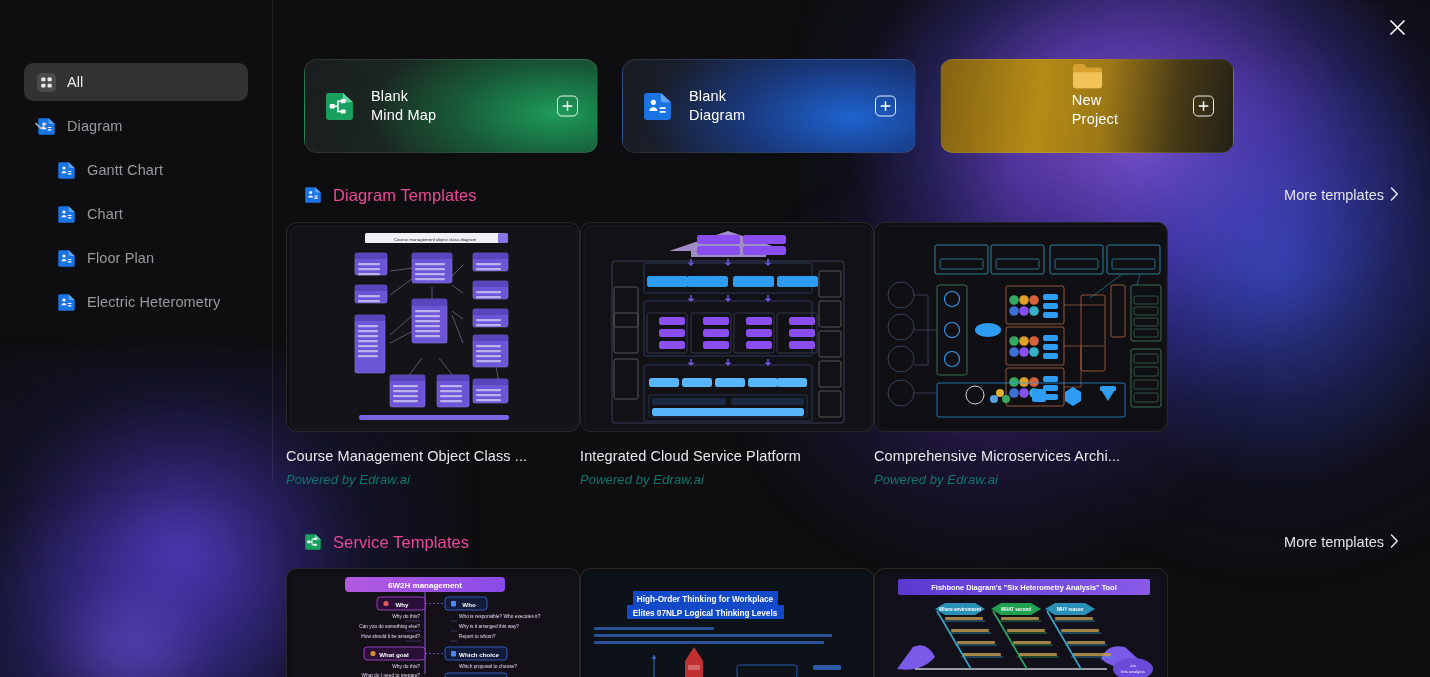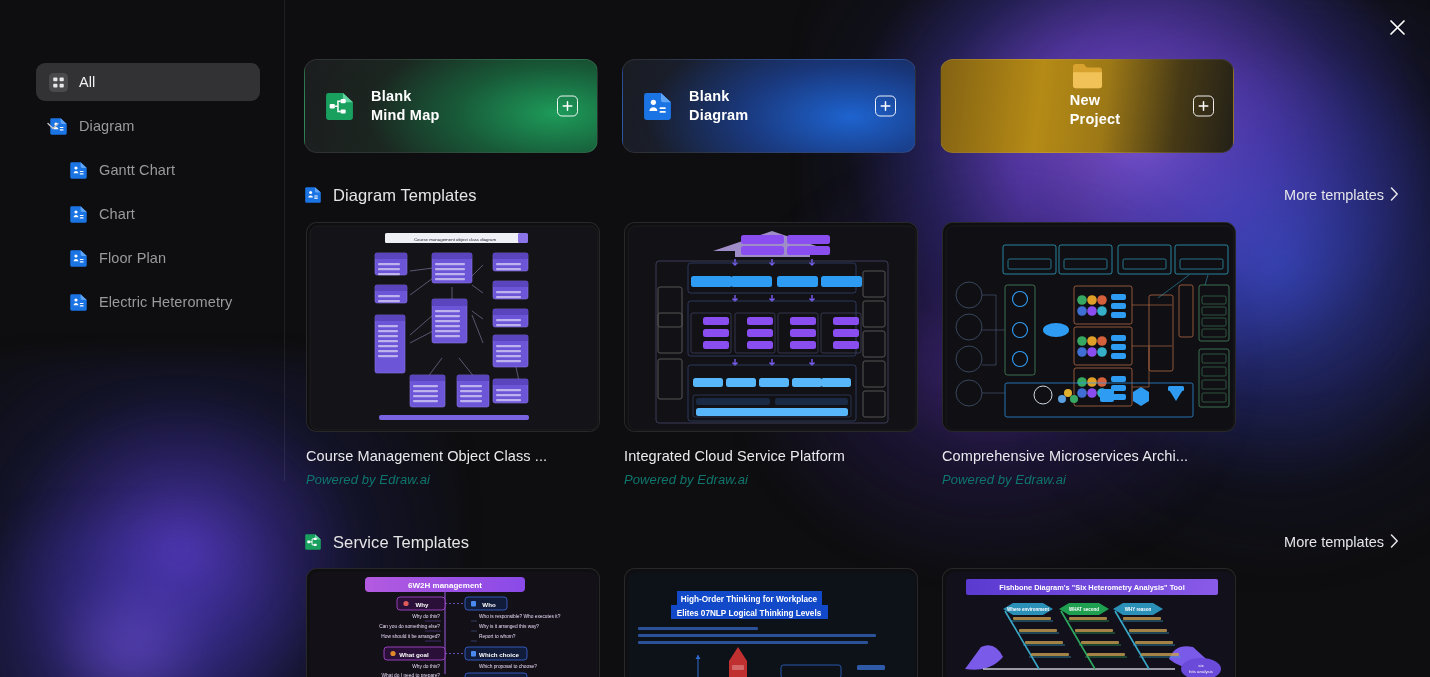--- a/index.html
+++ b/index.html
@@ -63,21 +63,21 @@
     width: 380px; height: 330px;
     background: radial-gradient(ellipse 50% 50% at 50% 40%,
                  rgba(120,88,240,0.60) 0%,
                  rgba(70,56,190,0.30) 45%,
                  rgba(14,14,16,0) 100%);
     filter: blur(16px);
   }
 
   
   #sidebar {
-    position: absolute; left: 12px; top: 0;
+    position: absolute; left: 0; top: 0;
     width: 273px; height: 481px;
     border-right: 1px solid rgba(255,255,255,0.075);
     padding-top: 63px;
     z-index: 4;
   }
   .nav-item {
     position: relative;
     display: flex; align-items: center;
     height: 38px;
     margin: 0 24px 6px 24px;
@@ -158,21 +158,21 @@
       #1c1b18;
     flex-direction: column;
   }
   .qc-icon {
     width: 31px; height: 31px;
     flex: 0 0 31px;
     display: flex; align-items: center; justify-content: center;
   }
   .qc-text {
     margin-left: 16px;
-    font-size: 14.5px; font-weight: bold;
+    font-size: 14.5px; font-weight: normal;
     color: #ffffff; line-height: 19px;
     letter-spacing: 0.2px;
   }
   .qc-plus {
     position: absolute; right: 19px; top: 50%;
     transform: translateY(-50%);
     width: 21px; height: 21px;
     border: 1.6px solid rgba(255,255,255,0.92);
     border-radius: 5px;
     display: flex; align-items: center; justify-content: center;
@@ -186,34 +186,34 @@
     display: flex; align-items: center;
   }
   .sh-icon {
     width: 18px; height: 18px; flex: 0 0 18px;
     border-radius: 3px;
     display: flex; align-items: center; justify-content: center;
     overflow: hidden;
   }
   .sh-title {
     margin-left: 11px;
-    font-size: 16.5px; color: #e5e5e5;
+    font-size: 16.5px; color: #ec4899;
     letter-spacing: 0.1px;
   }
   .sh-more {
     margin-left: auto;
     display: flex; align-items: flex-start; gap: 6px;
     font-size: 14.5px; color: #e6e6ea;
     cursor: pointer; white-space: nowrap;
   }
 
   
   .tpl-row {
-    position: absolute; left: 33px;
-    display: flex; gap: 24px;
+    position: absolute; left: 13px;
+    display: flex; 
   }
   .tpl-card { width: 294px; cursor: pointer; }
   .tpl-thumb {
     width: 294px; height: 210px;
     border-radius: 11px;
     border: 1px solid rgba(255,255,255,0.085);
     background: #141416;
     overflow: hidden;
     position: relative;
   }

